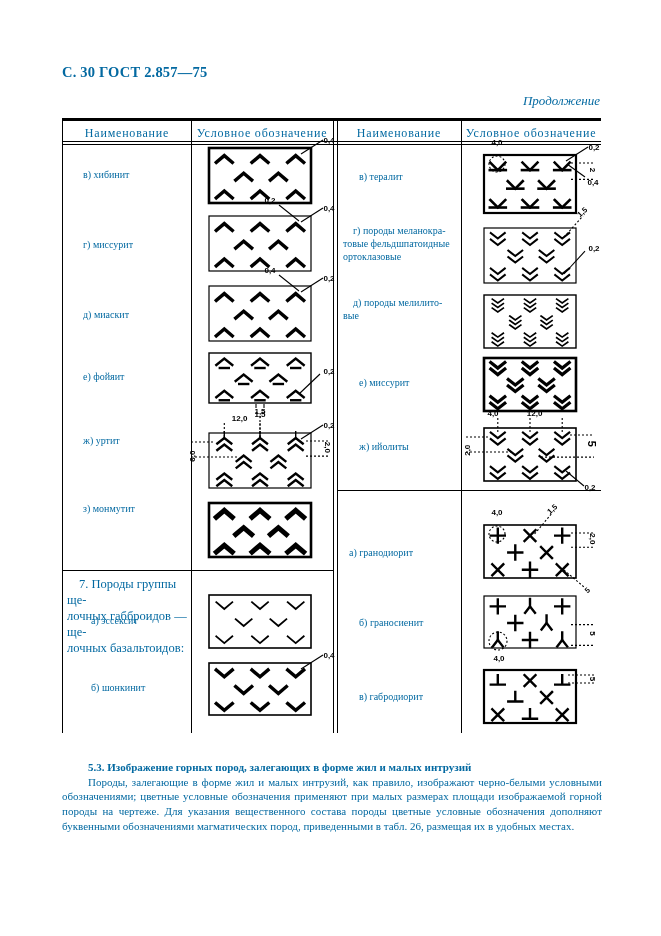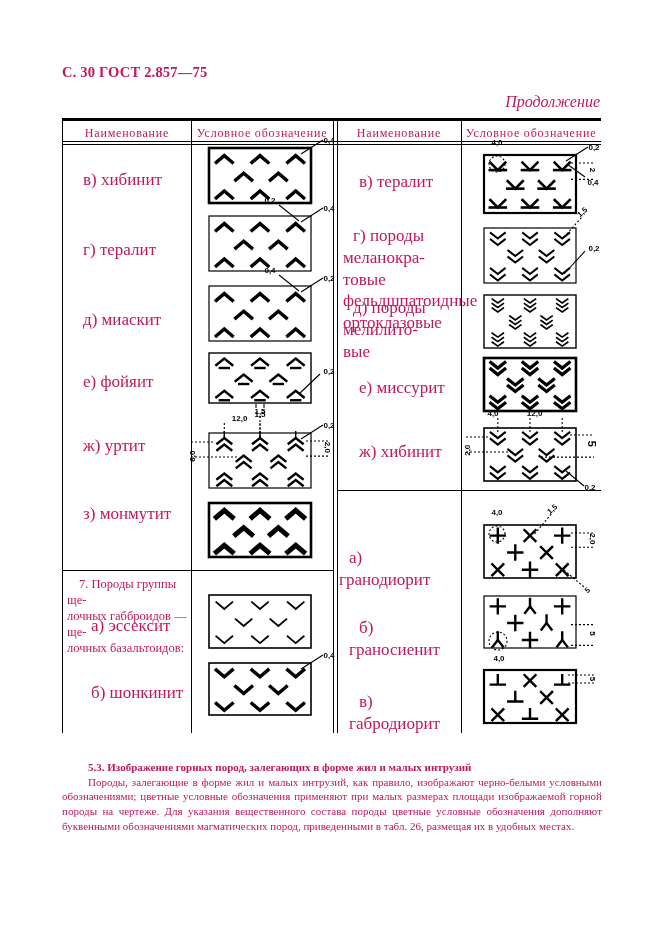--- a/index.html
+++ b/index.html
@@ -1,24 +1,24 @@
 <!DOCTYPE html>
 <html><head>
 <meta charset="utf-8">
 <style>
   html,body{margin:0;padding:0;background:#888;}
   #page{position:relative;width:661px;height:936px;background:#ffffff;
-        font-family:"Liberation Serif", serif;color:#be185d;overflow:hidden;}
+        font-family:"Liberation Serif", serif;color:#0369a1;overflow:hidden;}
   .hdr{position:absolute;left:62px;top:64px;font-size:14.5px;font-weight:bold;letter-spacing:.2px;}
-  .cont{position:absolute;left:340px;top:93px;width:260px;text-align:right;font-size:16px;font-style:italic;}
+  .cont{position:absolute;left:340px;top:93px;width:260px;text-align:right;font-size:13px;font-style:italic;}
   #tbl{position:absolute;left:62px;top:118px;width:538px;height:612px;border-top:3px solid #000;border-left:1px solid #000;}
   .vline{position:absolute;top:0;bottom:0;width:1px;background:#000;}
   .hline{position:absolute;height:1px;background:#000;}
   .thcell{position:absolute;top:5px;font-size:12px;letter-spacing:.8px;text-align:center;}
-  .rowname{position:absolute;font-size:17px;line-height:1.28;white-space:pre-line;text-indent:10px;}
+  .rowname{position:absolute;font-size:10px;line-height:1.28;white-space:pre-line;text-indent:10px;}
   .secname{position:absolute;font-size:12.5px;line-height:1.28;white-space:pre-line;text-indent:12px;}
   .sym{position:absolute;}
   .sym svg{position:absolute;left:-36px;top:-30px;overflow:visible;}
   #foot{position:absolute;left:62px;top:744px;width:540px;font-size:11px;line-height:1.33;text-align:justify;margin-top:16px;}
   #foot .fh{font-weight:bold;text-indent:26px;text-align:left;}
   #foot p{margin:0;text-indent:26px;}
 </style>
 </head>
 <body>
 
@@ -36,21 +36,21 @@
     <div class="hline" style="left:0;right:0;top:23px"></div>
     <div class="hline" style="left:0;width:270px;top:449px"></div>
     <div class="hline" style="left:274px;right:0;top:369px"></div>
 
     <div class="thcell" style="left:0;width:128px">Наименование</div>
     <div class="thcell" style="left:128px;width:142px">Условное обозначение</div>
     <div class="thcell" style="left:274px;width:124px">Наименование</div>
     <div class="thcell" style="left:398px;width:140px">Условное обозначение</div>
 
     <div class="rowname" style="left:10px;top:48px;width:112px">в)  хибинит</div>
-    <div class="rowname" style="left:10px;top:118px;width:112px">г)  тералит</div>
+    <div class="rowname" style="left:10px;top:118px;width:112px">г)  миссурит</div>
     <div class="rowname" style="left:10px;top:188px;width:112px">д)  миаскит</div>
     <div class="rowname" style="left:10px;top:250px;width:112px">е)  фойяит</div>
     <div class="rowname" style="left:10px;top:314px;width:112px">ж)  уртит</div>
     <div class="rowname" style="left:10px;top:382px;width:112px">з)  монмутит</div>
     <div class="secname" style="left:4px;top:455px;width:122px">7. Породы группы ще-
 лочных габброидов — ще-
 лочных базальтоидов:</div>
     <div class="rowname" style="left:18px;top:494px;width:108px">а)  эссексит</div>
     <div class="rowname" style="left:18px;top:561px;width:108px">б)  шонкинит</div>
 
@@ -208,21 +208,21 @@
         </svg>
       </div>
 
     <div class="rowname" style="left:286px;top:50px;width:108px">в)  тералит</div>
     <div class="rowname" style="left:280px;top:104px;width:114px">г)  породы меланокра-
 товые фельдшпатоидные
 ортоклазовые</div>
     <div class="rowname" style="left:280px;top:176px;width:114px">д)  породы мелилито-
 вые</div>
     <div class="rowname" style="left:286px;top:256px;width:108px">е)  миссурит</div>
-    <div class="rowname" style="left:286px;top:320px;width:108px">ж)  хибинит</div>
+    <div class="rowname" style="left:286px;top:320px;width:108px">ж)  ийолиты</div>
     <div class="rowname" style="left:276px;top:426px;width:108px">а)  гранодиорит</div>
     <div class="rowname" style="left:286px;top:496px;width:108px">б)  граносиенит</div>
     <div class="rowname" style="left:286px;top:570px;width:108px">в)  габродиорит</div>
 
     <div class="sym" style="left:421px;top:34px;width:92px;height:58px">
         <svg width="164" height="118">
           <rect x="36" y="30" width="92" height="58" fill="none" stroke="#000" stroke-width="2.2"></rect>
           <path d="M42.3,37.6 L49.8,45.1 L57.3,37.6" fill="none" stroke="#000" stroke-width="2.6" stroke-linecap="square" stroke-linejoin="miter"></path>
           <path d="M41.8,45.1 L57.8,45.1" fill="none" stroke="#000" stroke-width="2.6" stroke-linecap="square" stroke-linejoin="miter"></path>
           <path d="M74.5,37.6 L82,45.1 L89.5,37.6" fill="none" stroke="#000" stroke-width="2.6" stroke-linecap="square" stroke-linejoin="miter"></path>

